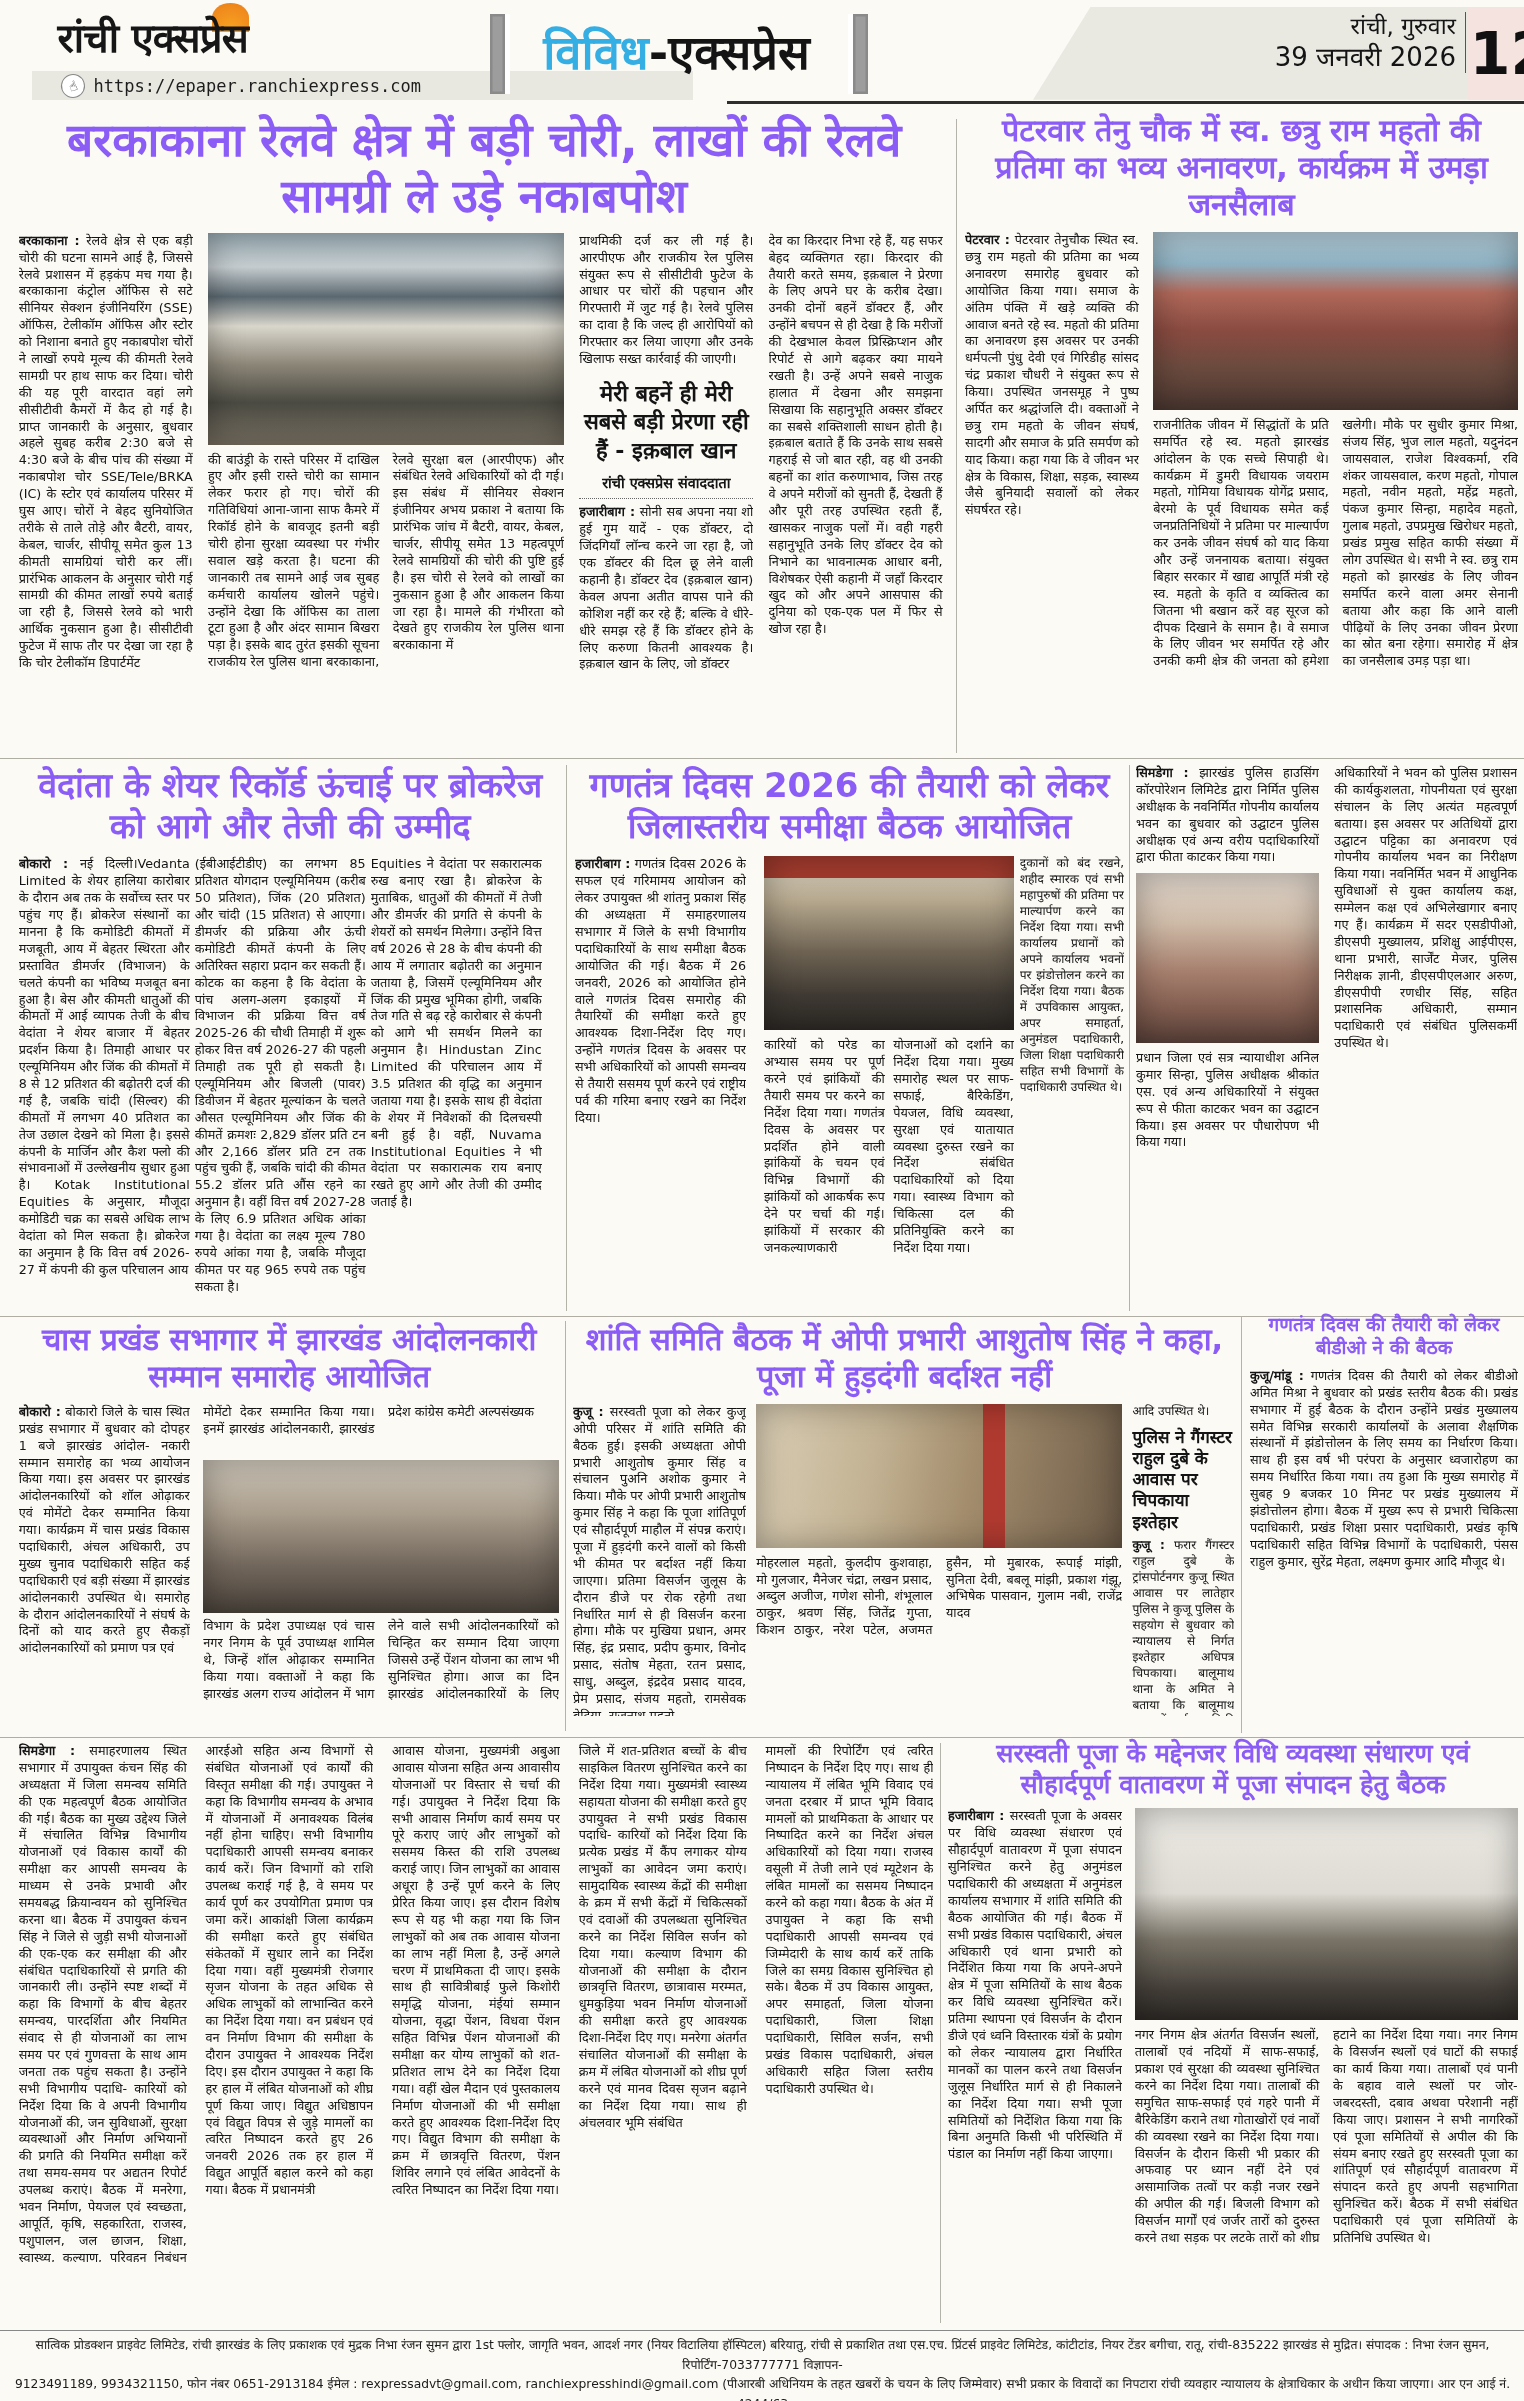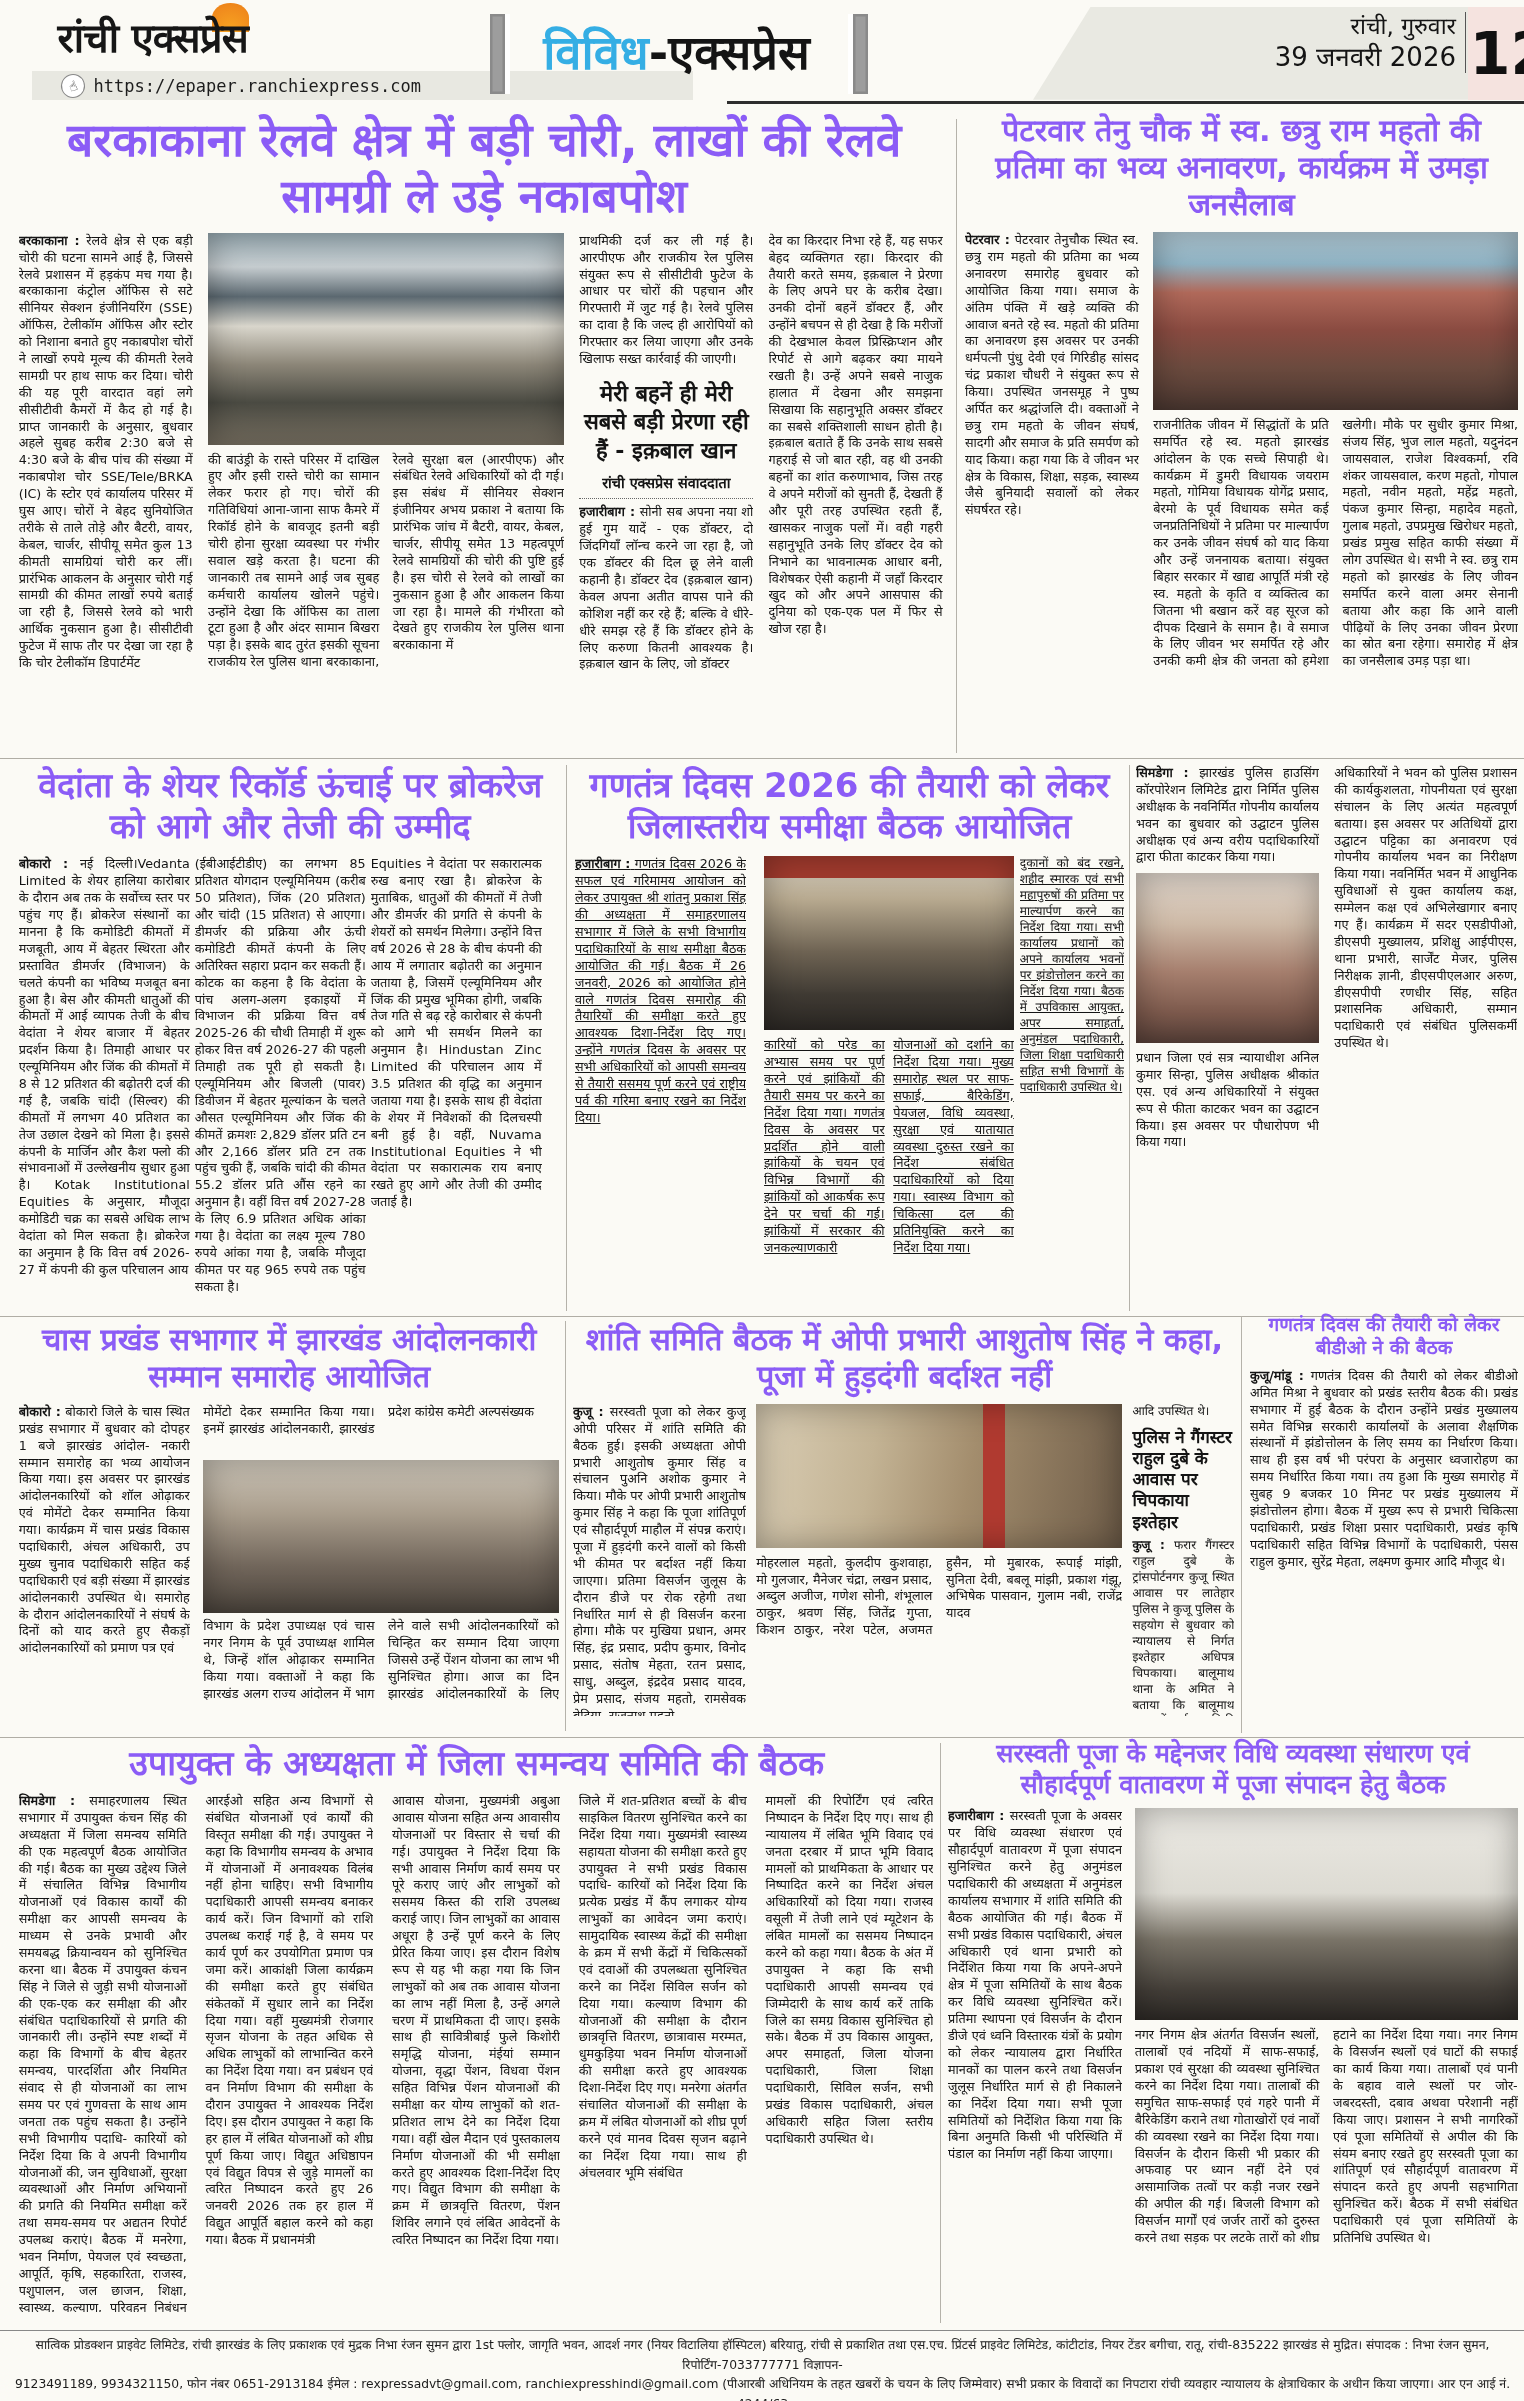--- a/index.html
+++ b/index.html
@@ -101,21 +101,21 @@
     <div class="c" style="width:171px;"><span class="dl">बोकारो :</span> <span>नई दिल्ली।Vedanta Limited के शेयर हालिया कारोबार के दौरान अब तक के सर्वोच्च स्तर पर पहुंच गए हैं। ब्रोकरेज संस्थानों का मानना है कि कमोडिटी कीमतों में मजबूती, आय में बेहतर स्थिरता और प्रस्तावित डीमर्जर (विभाजन) के चलते कंपनी का भविष्य मजबूत बना हुआ है। बेस और कीमती धातुओं की कीमतों में आई व्यापक तेजी के बीच वेदांता ने शेयर बाजार में बेहतर प्रदर्शन किया है। तिमाही आधार पर एल्यूमिनियम और जिंक की कीमतों में 8 से 12 प्रतिशत की बढ़ोतरी दर्ज की गई है, जबकि चांदी (सिल्वर) की कीमतों में लगभग 40 प्रतिशत का तेज उछाल देखने को मिला है। इससे कंपनी के मार्जिन और कैश फ्लो की संभावनाओं में उल्लेखनीय सुधार हुआ है। Kotak Institutional Equities के अनुसार, मौजूदा कमोडिटी चक्र का सबसे अधिक लाभ वेदांता को मिल सकता है। ब्रोकरेज का अनुमान है कि वित्त वर्ष 2026-27 में कंपनी की कुल परिचालन आय</span></div>
     <div class="c" style="width:171px;"><span>(ईबीआईटीडीए) का लगभग 85 प्रतिशत योगदान एल्यूमिनियम (करीब 50 प्रतिशत), जिंक (20 प्रतिशत) और चांदी (15 प्रतिशत) से आएगा। डीमर्जर की प्रक्रिया और ऊंची कमोडिटी कीमतें कंपनी के लिए अतिरिक्त सहारा प्रदान कर सकती हैं। कोटक का कहना है कि वेदांता के पांच अलग-अलग इकाइयों में विभाजन की प्रक्रिया वित्त वर्ष 2025-26 की चौथी तिमाही में शुरू होकर वित्त वर्ष 2026-27 की पहली तिमाही तक पूरी हो सकती है। एल्यूमिनियम और बिजली (पावर) डिवीजन में बेहतर मूल्यांकन के चलते औसत एल्यूमिनियम और जिंक की कीमतें क्रमशः 2,829 डॉलर प्रति टन और 2,166 डॉलर प्रति टन तक पहुंच चुकी हैं, जबकि चांदी की कीमत 55.2 डॉलर प्रति औंस रहने का अनुमान है। वहीं वित्त वर्ष 2027-28 के लिए 6.9 प्रतिशत अधिक आंका गया है। वेदांता का लक्ष्य मूल्य 780 रुपये आंका गया है, जबकि मौजूदा कीमत पर यह 965 रुपये तक पहुंच सकता है।</span></div>
     <div class="c" style="width:171px;"><span>Equities ने वेदांता पर सकारात्मक रुख बनाए रखा है। ब्रोकरेज के मुताबिक, धातुओं की कीमतों में तेजी और डीमर्जर की प्रगति से कंपनी के शेयरों को समर्थन मिलेगा। उन्होंने वित्त वर्ष 2026 से 28 के बीच कंपनी की आय में लगातार बढ़ोतरी का अनुमान जताया है, जिसमें एल्यूमिनियम और जिंक की प्रमुख भूमिका होगी, जबकि तेज गति से बढ़ रहे कारोबार से कंपनी को आगे भी समर्थन मिलने का अनुमान है। Hindustan Zinc Limited की परिचालन आय में 3.5 प्रतिशत की वृद्धि का अनुमान जताया गया है। इसके साथ ही वेदांता के शेयर में निवेशकों की दिलचस्पी बनी हुई है। वहीं, Nuvama Institutional Equities ने भी वेदांता पर सकारात्मक राय बनाए रखते हुए आगे और तेजी की उम्मीद जताई है।</span></div>
   </div>
 </div>
 
 <div class="abs vrule" style="left:566px;top:765px;height:546px;"></div>
 
 <div class="abs" id="republic" style="left:575px;top:765px;width:549px;height:548px;">
   <div class="h1" style="font-size:34px;">गणतंत्र दिवस 2026 की तैयारी को लेकर जिलास्तरीय समीक्षा बैठक आयोजित</div>
-  <div class="cols" style="gap:6px;height:441px;text-decoration:underline;">
+  <div class="cols" style="gap:6px;height:441px;">
     <div class="c" style="width:174px;"><span class="dl">हजारीबाग :</span> <span>गणतंत्र दिवस 2026 के सफल एवं गरिमामय आयोजन को लेकर उपायुक्त श्री शांतनु प्रकाश सिंह की अध्यक्षता में समाहरणालय सभागार में जिले के सभी विभागीय पदाधिकारियों के साथ समीक्षा बैठक आयोजित की गई। बैठक में 26 जनवरी, 2026 को आयोजित होने वाले गणतंत्र दिवस समारोह की तैयारियों की समीक्षा करते हुए आवश्यक दिशा-निर्देश दिए गए। उन्होंने गणतंत्र दिवस के अवसर पर सभी अधिकारियों को आपसी समन्वय से तैयारी ससमय पूर्ण करने एवं राष्ट्रीय पर्व की गरिमा बनाए रखने का निर्देश दिया।</span></div>
     <div style="width:254px;overflow:hidden;margin-left:12px;">
       <div class="ph" style="width:254px;height:174px;background:linear-gradient(180deg,#d9d2c4 0%,#b7a98f 25%,#6e6353 55%,#3f3a33 80%,#2e2a26 100%);">
           <div style="position:absolute;left:0;top:0;width:100%;height:22px;background:#a33b2e;"></div>
         </div>
       <div class="c twocol" style="height:254px;margin-top:6.8px;column-gap:8.5px;">कारियों को परेड का अभ्यास समय पर पूर्ण करने एवं झांकियों की तैयारी समय पर करने का निर्देश दिया गया। गणतंत्र दिवस के अवसर पर प्रदर्शित होने वाली झांकियों के चयन एवं विभिन्न विभागों की झांकियों को आकर्षक रूप देने पर चर्चा की गई। झांकियों में सरकार की जनकल्याणकारी योजनाओं को दर्शाने का निर्देश दिया गया। मुख्य समारोह स्थल पर साफ-सफाई, बैरिकेडिंग, पेयजल, विधि व्यवस्था, सुरक्षा एवं यातायात व्यवस्था दुरुस्त रखने का निर्देश संबंधित पदाधिकारियों को दिया गया। स्वास्थ्य विभाग को चिकित्सा दल की प्रतिनियुक्ति करने का निर्देश दिया गया।</div>
     </div>
     <div class="c" style="width:106px;font-size:12px;"><span>दुकानों को बंद रखने, शहीद स्मारक एवं सभी महापुरुषों की प्रतिमा पर माल्यार्पण करने का निर्देश दिया गया। सभी कार्यालय प्रधानों को अपने कार्यालय भवनों पर झंडोत्तोलन करने का निर्देश दिया गया। बैठक में उपविकास आयुक्त, अपर समाहर्ता, अनुमंडल पदाधिकारी, जिला शिक्षा पदाधिकारी सहित सभी विभागों के पदाधिकारी उपस्थित थे।</span></div>
   </div>
 </div>
@@ -170,21 +170,20 @@
 <div class="abs vrule" style="left:1241px;top:1316px;height:417px;"></div>
 
 <div class="abs" id="bdo" style="left:1250px;top:1313px;width:268px;height:421px;overflow:hidden;">
   <div class="h1" style="font-size:19px;">गणतंत्र दिवस की तैयारी को लेकर बीडीओ ने की बैठक</div>
   <div class="c" style="height:298px;"><span class="dl">कुजू/मांडू :</span> <span>गणतंत्र दिवस की तैयारी को लेकर बीडीओ अमित मिश्रा ने बुधवार को प्रखंड स्तरीय बैठक की। प्रखंड सभागार में हुई बैठक के दौरान उन्होंने प्रखंड मुख्यालय समेत विभिन्न सरकारी कार्यालयों के अलावा शैक्षणिक संस्थानों में झंडोत्तोलन के लिए समय का निर्धारण किया। साथ ही इस वर्ष भी परंपरा के अनुसार ध्वजारोहण का समय निर्धारित किया गया। तय हुआ कि मुख्य समारोह में सुबह 9 बजकर 10 मिनट पर प्रखंड मुख्यालय में झंडोत्तोलन होगा। बैठक में मुख्य रूप से प्रभारी चिकित्सा पदाधिकारी, प्रखंड शिक्षा प्रसार पदाधिकारी, प्रखंड कृषि पदाधिकारी सहित विभिन्न विभागों के पदाधिकारी, पंसस राहुल कुमार, सुरेंद्र मेहता, लक्ष्मण कुमार आदि मौजूद थे।</span></div>
 </div>
 
 <div class="abs hrule" style="left:0;top:1737px;width:1525px;"></div>
 
 <div class="abs" id="dc" style="left:18.7px;top:1743px;width:916px;height:582px;">
-  <div class="h1" style="font-size:34px;">उपायुक्त के अध्यक्षता में जिला समन्वय समिति की बैठक</div>
   <div class="cols" style="gap:18.7px;height:519px;">
     <div class="c" style="width:168px;"><span class="dl">सिमडेगा :</span> <span>समाहरणालय स्थित सभागार में उपायुक्त कंचन सिंह की अध्यक्षता में जिला समन्वय समिति की एक महत्वपूर्ण बैठक आयोजित की गई। बैठक का मुख्य उद्देश्य जिले में संचालित विभिन्न विभागीय योजनाओं एवं विकास कार्यों की समीक्षा कर आपसी समन्वय के माध्यम से उनके प्रभावी और समयबद्ध क्रियान्वयन को सुनिश्चित करना था। बैठक में उपायुक्त कंचन सिंह ने जिले से जुड़ी सभी योजनाओं की एक-एक कर समीक्षा की और संबंधित पदाधिकारियों से प्रगति की जानकारी ली। उन्होंने स्पष्ट शब्दों में कहा कि विभागों के बीच बेहतर समन्वय, पारदर्शिता और नियमित संवाद से ही योजनाओं का लाभ समय पर एवं गुणवत्ता के साथ आम जनता तक पहुंच सकता है। उन्होंने सभी विभागीय पदाधि- कारियों को निर्देश दिया कि वे अपनी विभागीय योजनाओं की, जन सुविधाओं, सुरक्षा व्यवस्थाओं और निर्माण अभियानों की प्रगति की नियमित समीक्षा करें तथा समय-समय पर अद्यतन रिपोर्ट उपलब्ध कराएं। बैठक में मनरेगा, भवन निर्माण, पेयजल एवं स्वच्छता, आपूर्ति, कृषि, सहकारिता, राजस्व, पशुपालन, जल छाजन, शिक्षा, स्वास्थ्य, कल्याण, परिवहन निबंधन आदि विभागों की समीक्षा की गई।</span></div>
     <div class="c" style="width:168px;"><span>आरईओ सहित अन्य विभागों से संबंधित योजनाओं एवं कार्यों की विस्तृत समीक्षा की गई। उपायुक्त ने कहा कि विभागीय समन्वय के अभाव में योजनाओं में अनावश्यक विलंब नहीं होना चाहिए। सभी विभागीय पदाधिकारी आपसी समन्वय बनाकर कार्य करें। जिन विभागों को राशि उपलब्ध कराई गई है, वे समय पर कार्य पूर्ण कर उपयोगिता प्रमाण पत्र जमा करें। आकांक्षी जिला कार्यक्रम की समीक्षा करते हुए संबंधित संकेतकों में सुधार लाने का निर्देश दिया गया। वहीं मुख्यमंत्री रोजगार सृजन योजना के तहत अधिक से अधिक लाभुकों को लाभान्वित करने का निर्देश दिया गया। वन प्रबंधन एवं वन निर्माण विभाग की समीक्षा के दौरान उपायुक्त ने आवश्यक निर्देश दिए। इस दौरान उपायुक्त ने कहा कि हर हाल में लंबित योजनाओं को शीघ्र पूर्ण किया जाए। विद्युत अधिष्ठापन एवं विद्युत विपत्र से जुड़े मामलों का त्वरित निष्पादन करते हुए 26 जनवरी 2026 तक हर हाल में विद्युत आपूर्ति बहाल करने को कहा गया। बैठक में प्रधानमंत्री</span></div>
     <div class="c" style="width:168px;"><span>आवास योजना, मुख्यमंत्री अबुआ आवास योजना सहित अन्य आवासीय योजनाओं पर विस्तार से चर्चा की गई। उपायुक्त ने निर्देश दिया कि सभी आवास निर्माण कार्य समय पर पूरे कराए जाएं और लाभुकों को ससमय किस्त की राशि उपलब्ध कराई जाए। जिन लाभुकों का आवास अधूरा है उन्हें पूर्ण करने के लिए प्रेरित किया जाए। इस दौरान विशेष रूप से यह भी कहा गया कि जिन लाभुकों को अब तक आवास योजना का लाभ नहीं मिला है, उन्हें अगले चरण में प्राथमिकता दी जाए। इसके साथ ही सावित्रीबाई फुले किशोरी समृद्धि योजना, मंईयां सम्मान योजना, वृद्धा पेंशन, विधवा पेंशन सहित विभिन्न पेंशन योजनाओं की समीक्षा कर योग्य लाभुकों को शत-प्रतिशत लाभ देने का निर्देश दिया गया। वहीं खेल मैदान एवं पुस्तकालय निर्माण योजनाओं की भी समीक्षा करते हुए आवश्यक दिशा-निर्देश दिए गए। विद्युत विभाग की समीक्षा के क्रम में छात्रवृत्ति वितरण, पेंशन शिविर लगाने एवं लंबित आवेदनों के त्वरित निष्पादन का निर्देश दिया गया।</span></div>
     <div class="c" style="width:168px;"><span>जिले में शत-प्रतिशत बच्चों के बीच साइकिल वितरण सुनिश्चित करने का निर्देश दिया गया। मुख्यमंत्री स्वास्थ्य सहायता योजना की समीक्षा करते हुए उपायुक्त ने सभी प्रखंड विकास पदाधि- कारियों को निर्देश दिया कि प्रत्येक प्रखंड में कैंप लगाकर योग्य लाभुकों का आवेदन जमा कराएं। सामुदायिक स्वास्थ्य केंद्रों की समीक्षा के क्रम में सभी केंद्रों में चिकित्सकों एवं दवाओं की उपलब्धता सुनिश्चित करने का निर्देश सिविल सर्जन को दिया गया। कल्याण विभाग की योजनाओं की समीक्षा के दौरान छात्रवृत्ति वितरण, छात्रावास मरम्मत, धुमकुड़िया भवन निर्माण योजनाओं की समीक्षा करते हुए आवश्यक दिशा-निर्देश दिए गए। मनरेगा अंतर्गत संचालित योजनाओं की समीक्षा के क्रम में लंबित योजनाओं को शीघ्र पूर्ण करने एवं मानव दिवस सृजन बढ़ाने का निर्देश दिया गया। साथ ही अंचलवार भूमि संबंधित</span></div>
     <div class="c" style="width:168px;"><span>मामलों की रिपोर्टिंग एवं त्वरित निष्पादन के निर्देश दिए गए। साथ ही न्यायालय में लंबित भूमि विवाद एवं जनता दरबार में प्राप्त भूमि विवाद मामलों को प्राथमिकता के आधार पर निष्पादित करने का निर्देश अंचल अधिकारियों को दिया गया। राजस्व वसूली में तेजी लाने एवं म्यूटेशन के लंबित मामलों का ससमय निष्पादन करने को कहा गया। बैठक के अंत में उपायुक्त ने कहा कि सभी पदाधिकारी आपसी समन्वय एवं जिम्मेदारी के साथ कार्य करें ताकि जिले का समग्र विकास सुनिश्चित हो सके। बैठक में उप विकास आयुक्त, अपर समाहर्ता, जिला योजना पदाधिकारी, जिला शिक्षा पदाधिकारी, सिविल सर्जन, सभी प्रखंड विकास पदाधिकारी, अंचल अधिकारी सहित जिला स्तरीय पदाधिकारी उपस्थित थे।</span></div>
   </div>
 </div>
 
 <div class="abs vrule" style="left:940px;top:1743px;height:580px;"></div>

